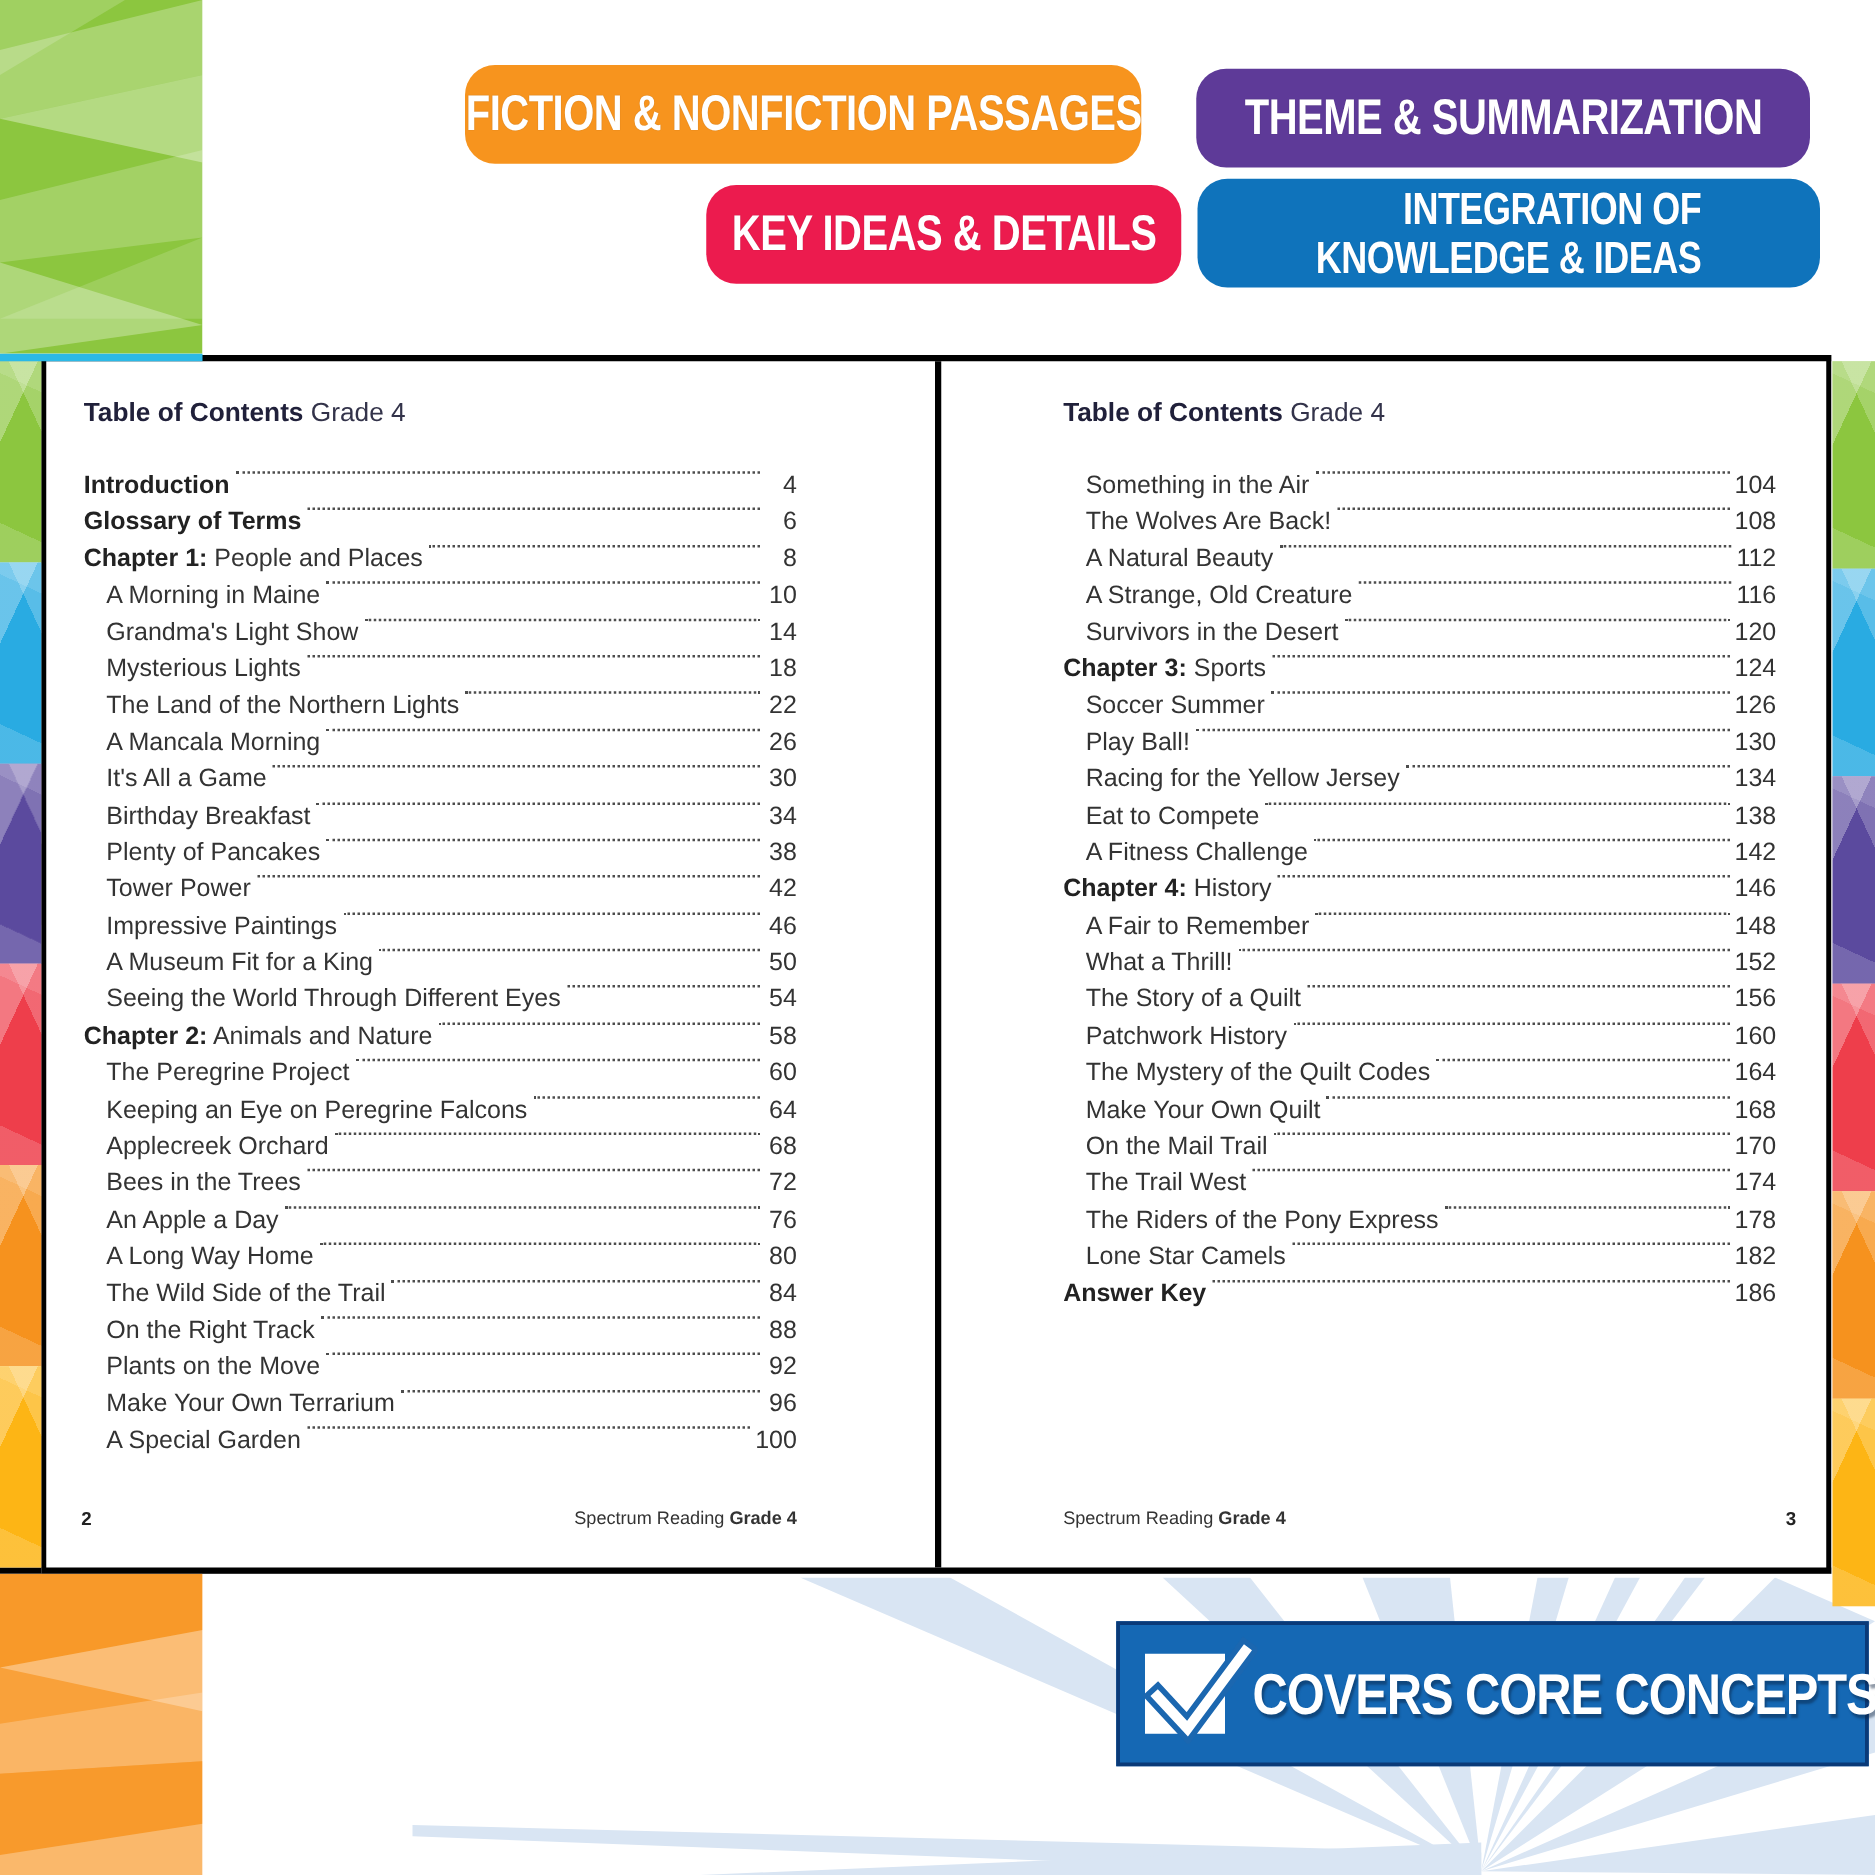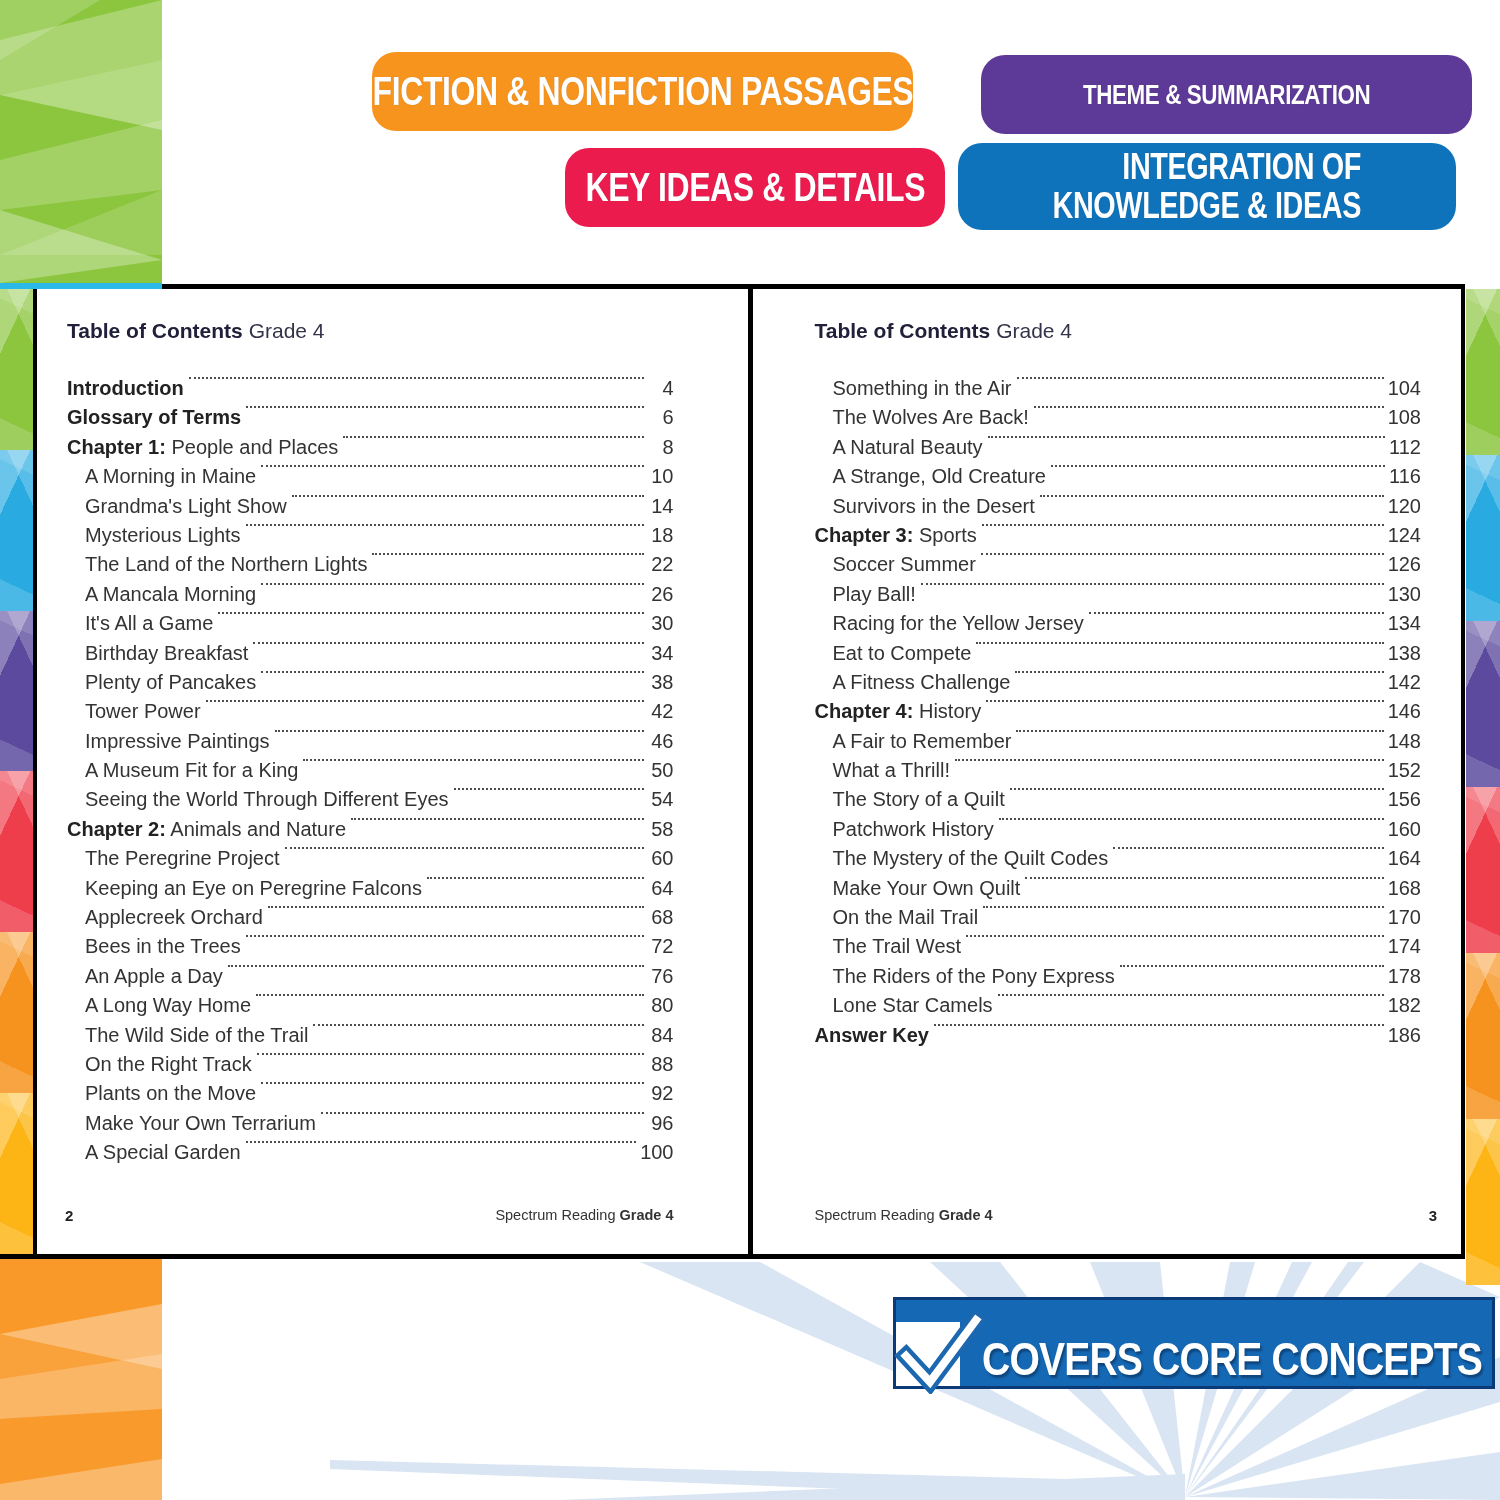--- a/index.html
+++ b/index.html
@@ -26,27 +26,27 @@
       linear-gradient(245deg, rgba(255,255,255,.22) 0 24%, transparent 24%),
       linear-gradient(25deg,  rgba(255,255,255,.16) 0 18%, transparent 18%),
       linear-gradient(205deg, rgba(255,255,255,.12) 0 14%, transparent 14%);
   }
   
   .badge{position:absolute;border-radius:24px;display:flex;align-items:center;justify-content:center;
     color:#fff;font-weight:bold;text-align:right;z-index:4;}
   .badge .badge-text{transform:scaleX(.8);white-space:nowrap;letter-spacing:-.5px;
     text-shadow:0 0 1px rgba(0,0,0,.25);}
   .badge-1{left:372px;top:52px;width:541px;height:79px;font-size:40px;}
-  .badge-2{left:957px;top:55px;width:491px;height:79px;font-size:28px;margin-left:24px;}
+  .badge-2{left:957px;top:55px;width:491px;height:79px;font-size:40px;}
   .badge-3{left:533px;top:148px;width:380px;height:79px;font-size:40px;margin-left:32px;}
   .badge-4{left:958px;top:143px;width:498px;height:87px;font-size:36px;line-height:1.08;}
   
   .spread{position:absolute;left:33px;top:284px;width:1432px;height:975px;box-sizing:border-box;
     background:#fff;border-top:5px solid #000;border-bottom:5px solid #000;
-    border-left:4px solid #000;border-right:4px solid #000;display:flex;z-index:1;}
+    border-left:4px solid #000;border-right:4px solid #000;display:flex;z-index:1;gap:36px;}
   .page{flex:1;position:relative;box-sizing:border-box;color:#2e2e2e;}
   .page-divider{width:5px;background:#000;}
   .page-left{padding:30px 74px 0 30px;}
   .page-right{padding:30px 40px 0 62px;}
   .toc-title{font-size:21px;color:#20203a;margin:0;}
   .toc-title b{font-weight:bold;}
   .toc-title .title-suffix{font-weight:normal;color:#33334a;}
   .toc-list{margin-top:34px;}
   .toc-row{display:flex;align-items:flex-start;height:29.4px;box-sizing:border-box;padding-bottom:6px;
     font-size:20px;color:#333;}
@@ -57,22 +57,22 @@
   .toc-page{text-align:right;min-width:26px;white-space:nowrap;}
   .page-footer{position:absolute;left:0;right:0;bottom:30px;display:flex;
     font-size:14.5px;color:#333;}
   .page-left .page-footer{padding:0 74px 0 28px;}
   .page-right .page-footer{padding:0 24px 0 62px;}
   .footer-spacer{flex:1;}
   .footer-num{font-weight:bold;font-size:15px;color:#222;}
   .footer-book b{font-weight:bold;}
   
   .starburst{position:absolute;left:300px;top:1262px;width:1200px;height:238px;z-index:1;}
-  .banner{position:absolute;left:893px;top:1297px;width:602px;height:92px;box-sizing:border-box;
-    border:3px solid #0a3a78;display:flex;align-items:flex-end;z-index:5;padding-left:0;}
+  .banner{position:absolute;left:893px;top:1297px;width:602px;height:116px;box-sizing:border-box;
+    border:3px solid #0a3a78;display:flex;align-items:center;z-index:5;padding-left:20px;}
   .checkbox{width:64px;height:64px;background:#fff;position:relative;flex:0 0 auto;}
   .checkbox svg{position:absolute;left:-4px;top:-24px;}
   .banner-text{color:#fff;font-weight:bold;font-size:46px;margin-left:22px;white-space:nowrap;
     transform:scaleX(.85);transform-origin:left center;letter-spacing:-1px;
     text-shadow:2px 3px 2px rgba(8,30,60,.45);}
 </style>
 </head>
 <body>
 
 <div class="green-block">

